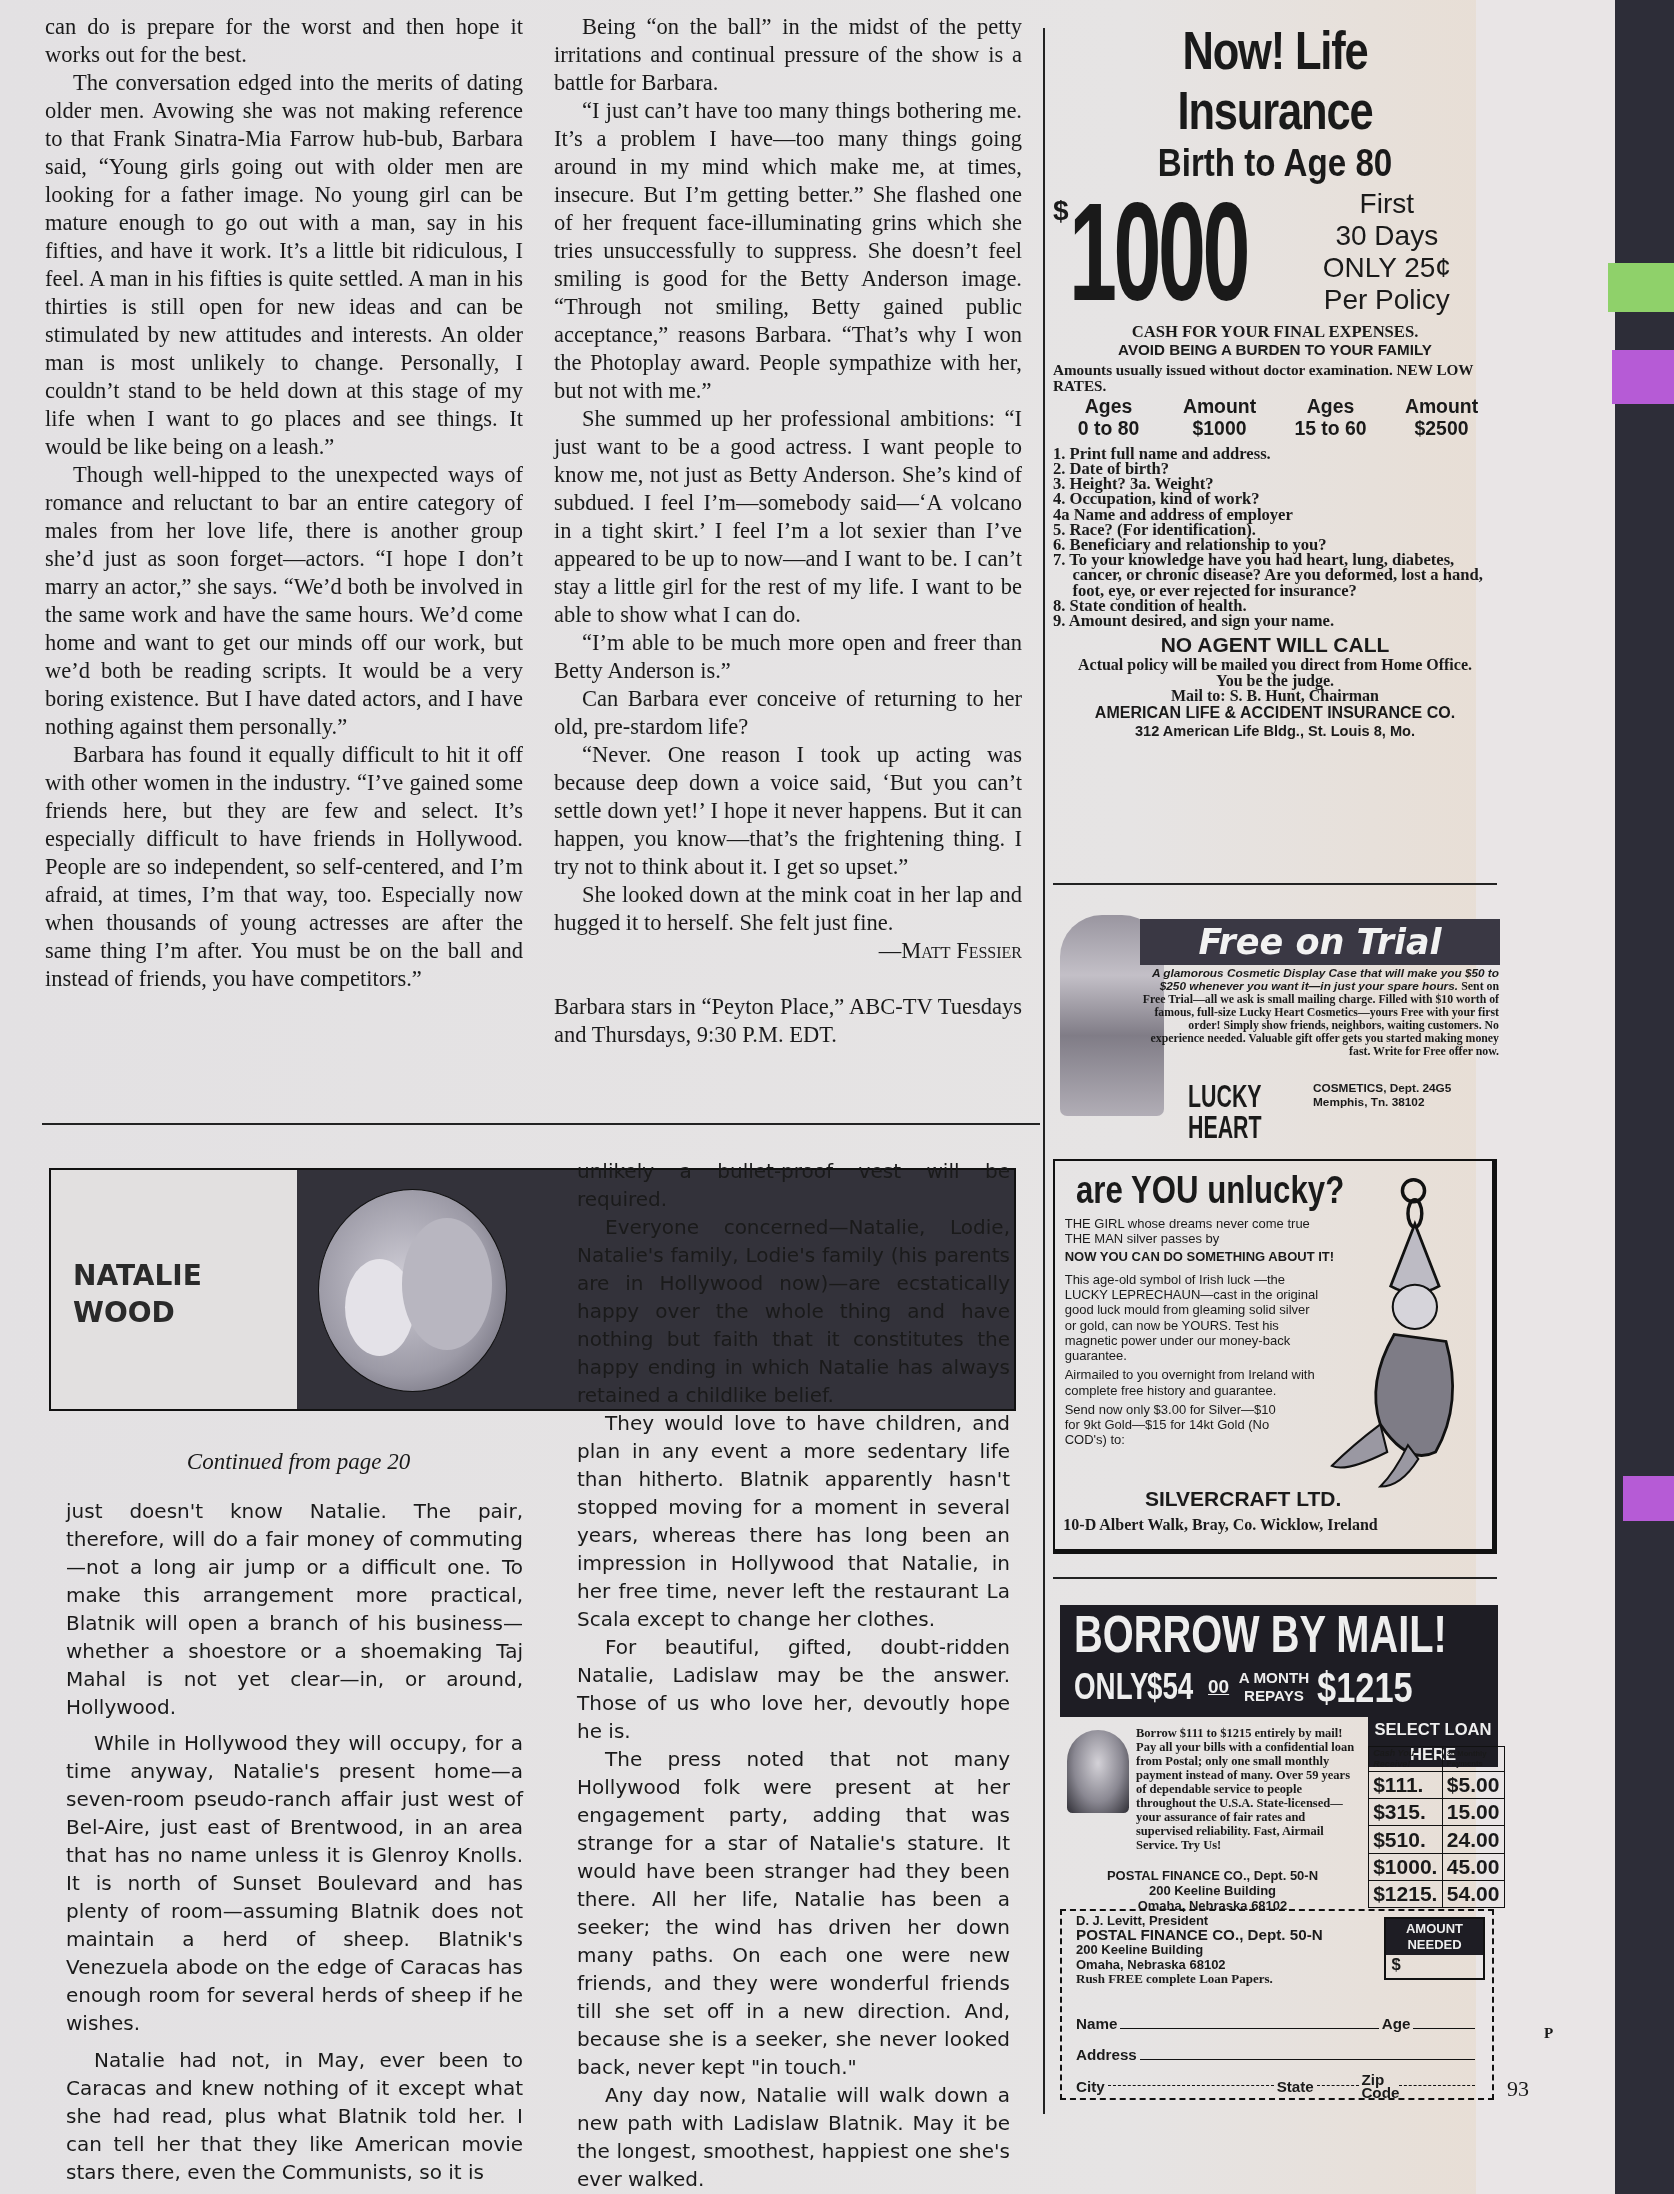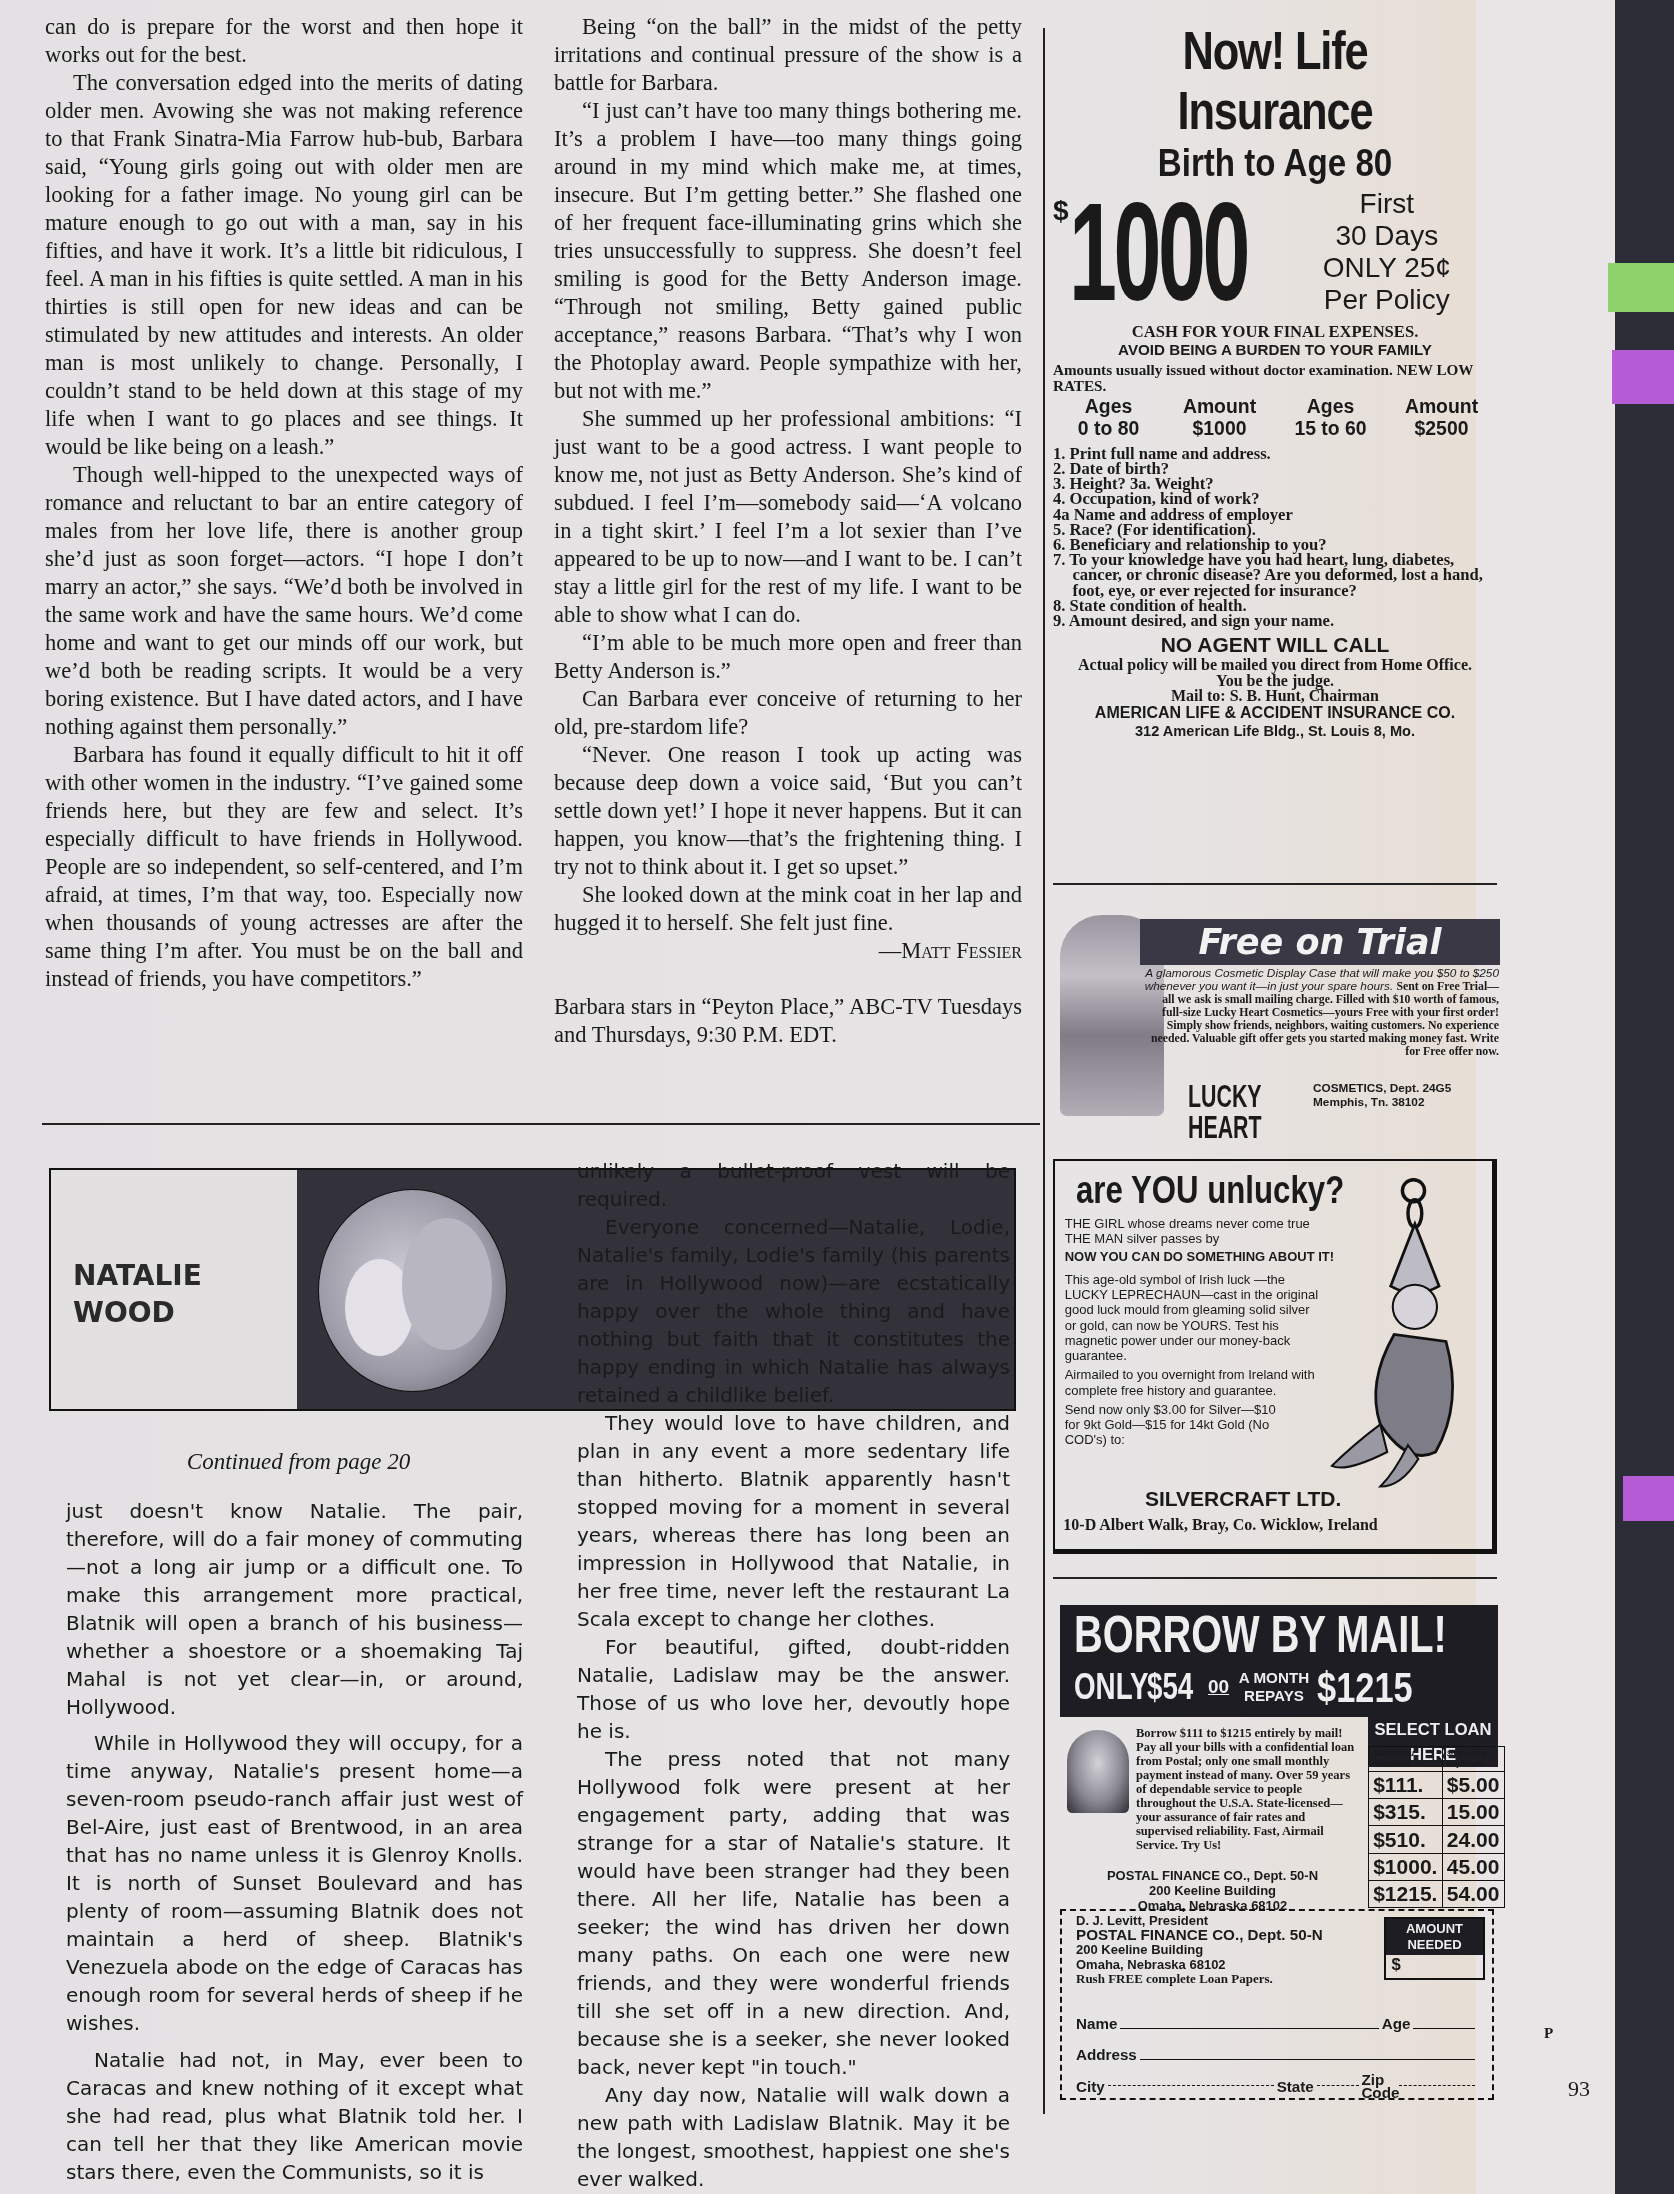--- a/index.html
+++ b/index.html
@@ -139,21 +139,21 @@
   <div class="center" style="font-weight:bold;font-size:16px;line-height:18px;">AMERICAN LIFE &amp; ACCIDENT INSURANCE CO.</div>
   <div class="center" style="font-weight:bold;font-size:14.6px;line-height:18px;">312 American Life Bldg., St. Louis 8, Mo.</div>
 </div>
 
 <div style="position:absolute;left:1053px;top:883px;width:444px;height:2.1px;background:#222;"></div>
 
 <div class="ad" style="top:894px;height:222px;">
   <div style="position:absolute;left:7px;top:21px;width:104px;height:201px;background:linear-gradient(180deg,#8c8894 0%,#bdb9c2 30%,#6e6a76 60%,#a8a4ae 100%);border-radius:42px 42px 7px 7px;opacity:0.85;"></div>
   <div style="position:absolute;left:87px;top:25px;width:360px;height:46px;background:#3a3844;color:#f2f2f2;font-family:'DejaVu Sans',sans-serif;font-weight:bold;font-style:italic;font-size:35px;line-height:46px;text-align:center;">Free on Trial</div>
   <div style="position:absolute;left:89px;top:73px;width:357px;font-size:11.8px;line-height:13px;text-align:right;">
-    <span style="font-weight:normal;font-style:italic;">A glamorous Cosmetic Display Case that will make you $50 to $250 whenever you want it—in just your spare hours.</span>
+    <span style="font-weight:bold;font-style:italic;">A glamorous Cosmetic Display Case that will make you $50 to $250 whenever you want it—in just your spare hours.</span>
     <span class="serifb">Sent on Free Trial—all we ask is small mailing charge. Filled with $10 worth of famous, full-size Lucky Heart Cosmetics—yours Free with your first order! Simply show friends, neighbors, waiting customers. No experience needed. Valuable gift offer gets you started making money fast. Write for Free offer now.</span>
   </div>
   <div style="position:absolute;left:135px;top:187px;display:flex;align-items:flex-start;">
     <span style="font-weight:bold;font-size:30.5px;line-height:30.5px;transform:scaleX(0.7);transform-origin:left top;display:inline-block;width:125px;">LUCKY HEART</span>
     <div style="font-weight:bold;font-size:11.8px;line-height:14px;">
       <div>COSMETICS, Dept. 24G5</div>
       <div>Memphis, Tn. 38102</div>
     </div>
   </div>
 </div>
@@ -265,14 +265,14 @@
         <span class="dash"></span>
       <span>State</span>
         <span class="dash" style="flex:0 0 42px;"></span>
       <span style="width:35px;line-height:12.5px;">Zip Code</span>
         <span class="dash" style="flex:0 0 76px;"></span>
     </div>
   </div>
 </div>
 
 <div style="position:absolute;left:1544px;top:2024px;font-weight:bold;font-size:15.2px;">P</div>
-<div style="position:absolute;left:1568px;top:2076px;font-size:22px;">93</div>
+<div style="position:absolute;left:1507px;top:2076px;font-size:22px;">93</div>
 
 
 </body></html>

